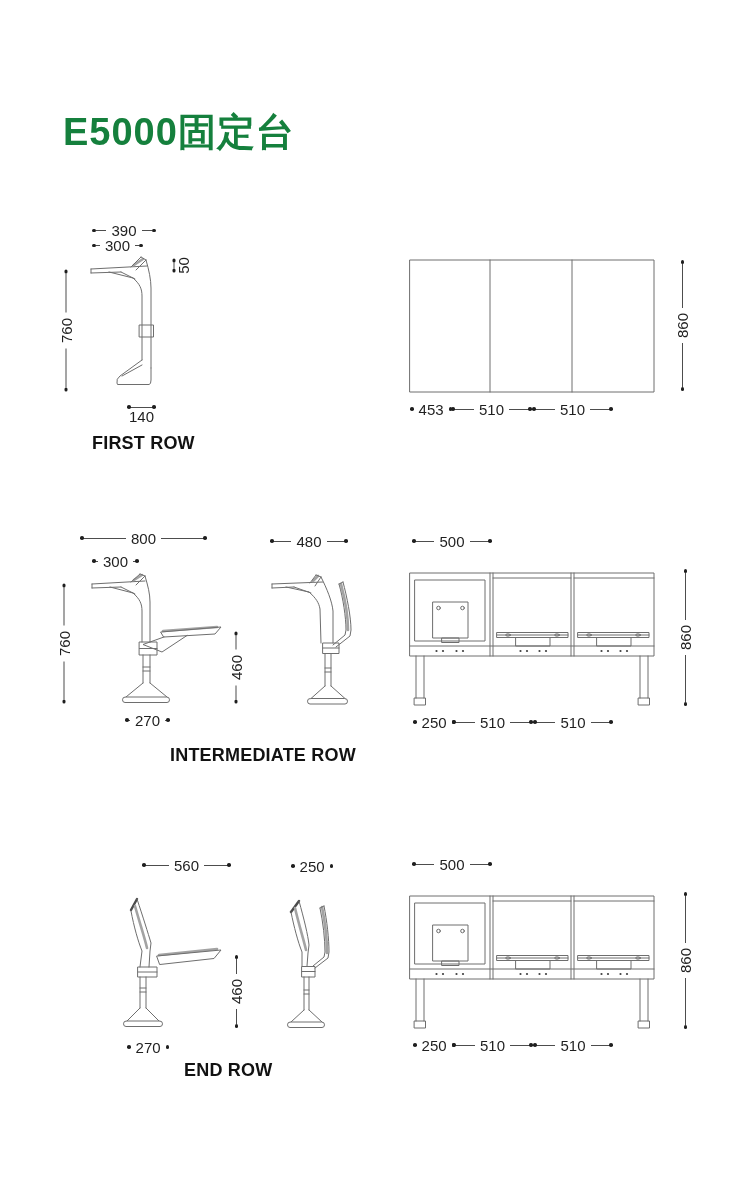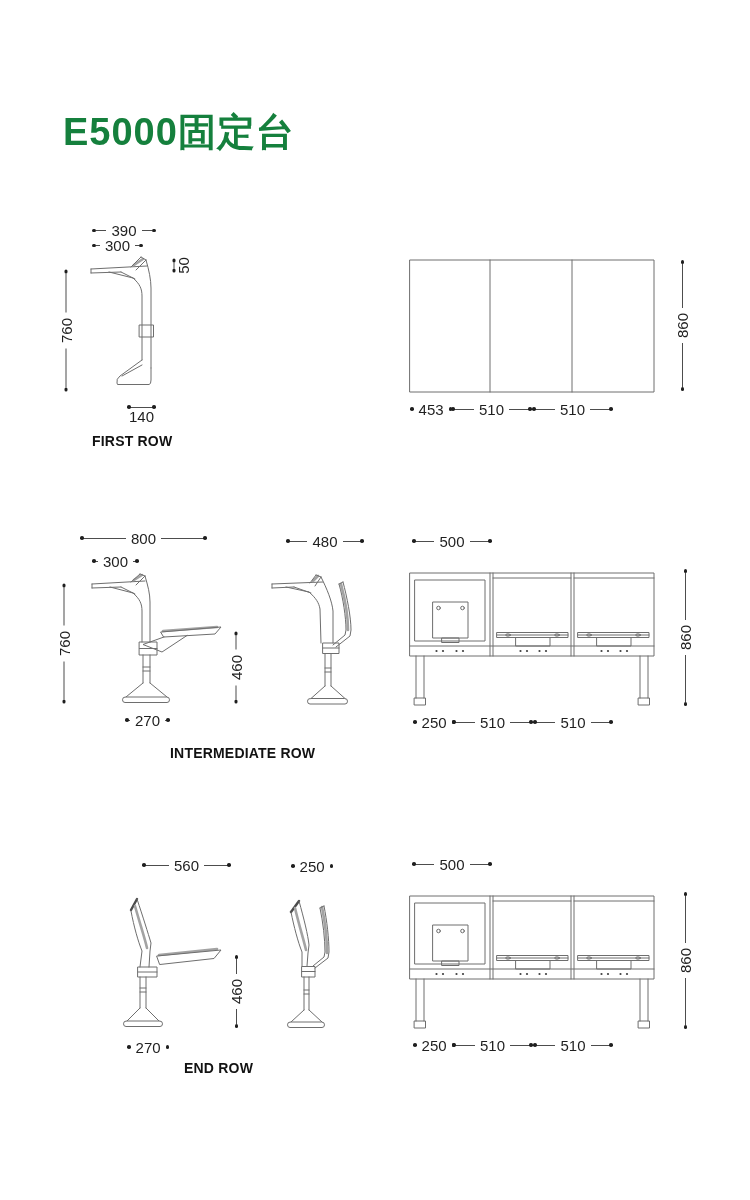--- a/index.html
+++ b/index.html
@@ -1,21 +1,21 @@
 <!DOCTYPE html>
 <html><head>
 <meta charset="utf-8">
 <style>
   html,body{margin:0;padding:0;background:#ffffff;}
   body{width:750px;height:1200px;position:relative;overflow:hidden;
        font-family:"Liberation Sans",sans-serif;color:#1c1c1c;}
   
   .page-title{position:absolute;left:63px;top:107px;font-size:38px;font-weight:700;
               letter-spacing:1px;color:#15803d;}
-  .row-label{position:absolute;font-size:14px;font-weight:600;color:#121212;
+  .row-label{position:absolute;font-size:18px;font-weight:600;color:#121212;
              letter-spacing:.2px;white-space:nowrap;}
   
   .dim{position:absolute;display:flex;align-items:center;height:13px;
        font-size:15px;color:#1f1f1f;white-space:nowrap;}
   .dim i{display:block;}
   .dim .dt{width:3.6px;height:3.6px;border-radius:50%;background:#1f1f1f;flex:none;}
   .dim .ln{flex:1;height:1px;background:#4d4d4d;min-width:0;}
   .dim .val{padding:0 5px;line-height:13px;font-style:normal;font-weight:400;}
   .dim.v{transform:rotate(-90deg);}
   .dim.tb{position:absolute;}
@@ -200,21 +200,21 @@
     <i class="ln"></i>
     <i class="dt"></i>
 </div>
 <div class="dim" style="left:125px;top:713.5px;width:45px">
   <i class="dt"></i>
     <i class="ln"></i>
     <b class="val">270</b>
     <i class="ln"></i>
     <i class="dt"></i>
 </div>
-<div class="dim" style="left:286px;top:534.5px;width:78px">
+<div class="dim" style="left:270px;top:534.5px;width:78px">
   <i class="dt"></i>
     <i class="ln"></i>
     <b class="val">480</b>
     <i class="ln"></i>
     <i class="dt"></i>
 </div>
 <div class="dim" style="left:412px;top:534.5px;width:80px">
   <i class="dt"></i>
     <i class="ln"></i>
     <b class="val">500</b>

